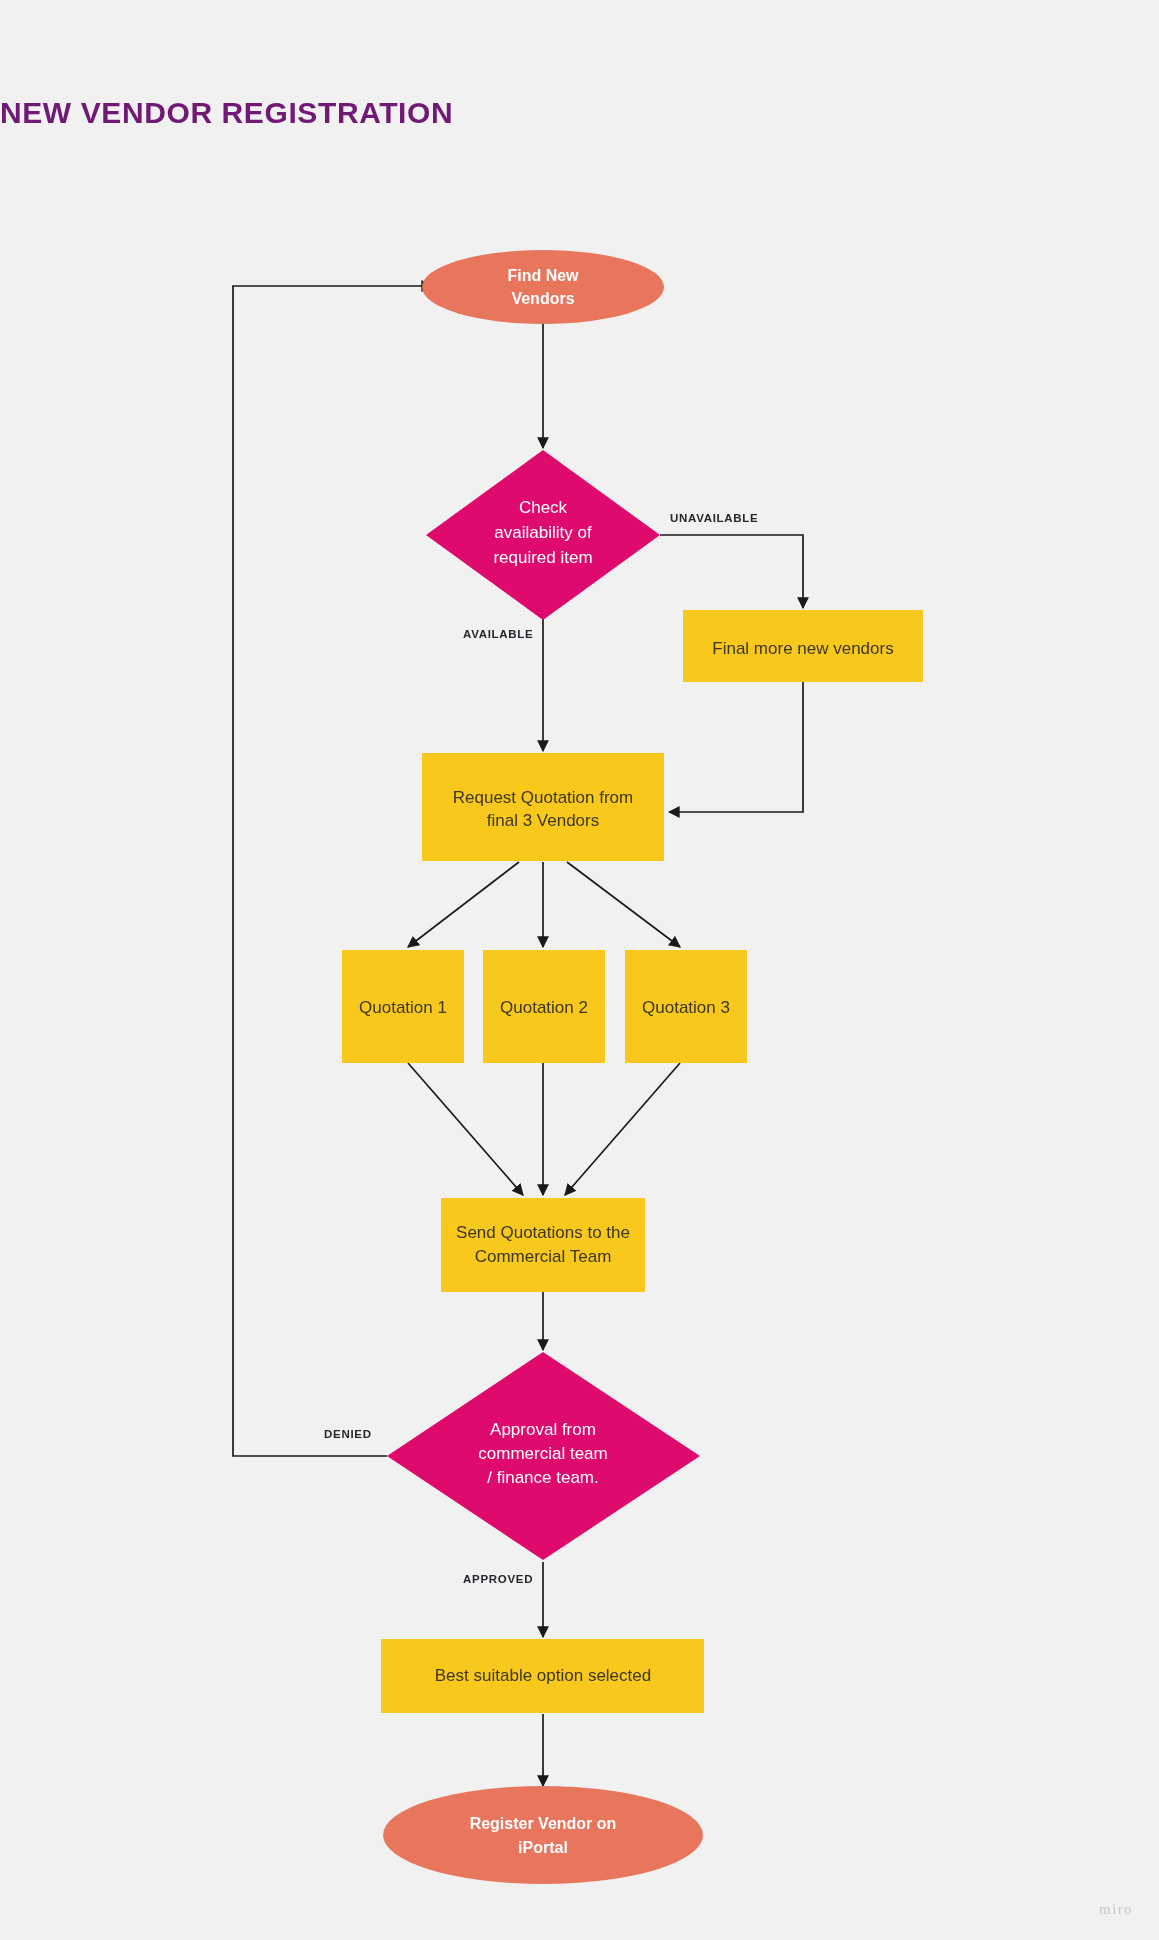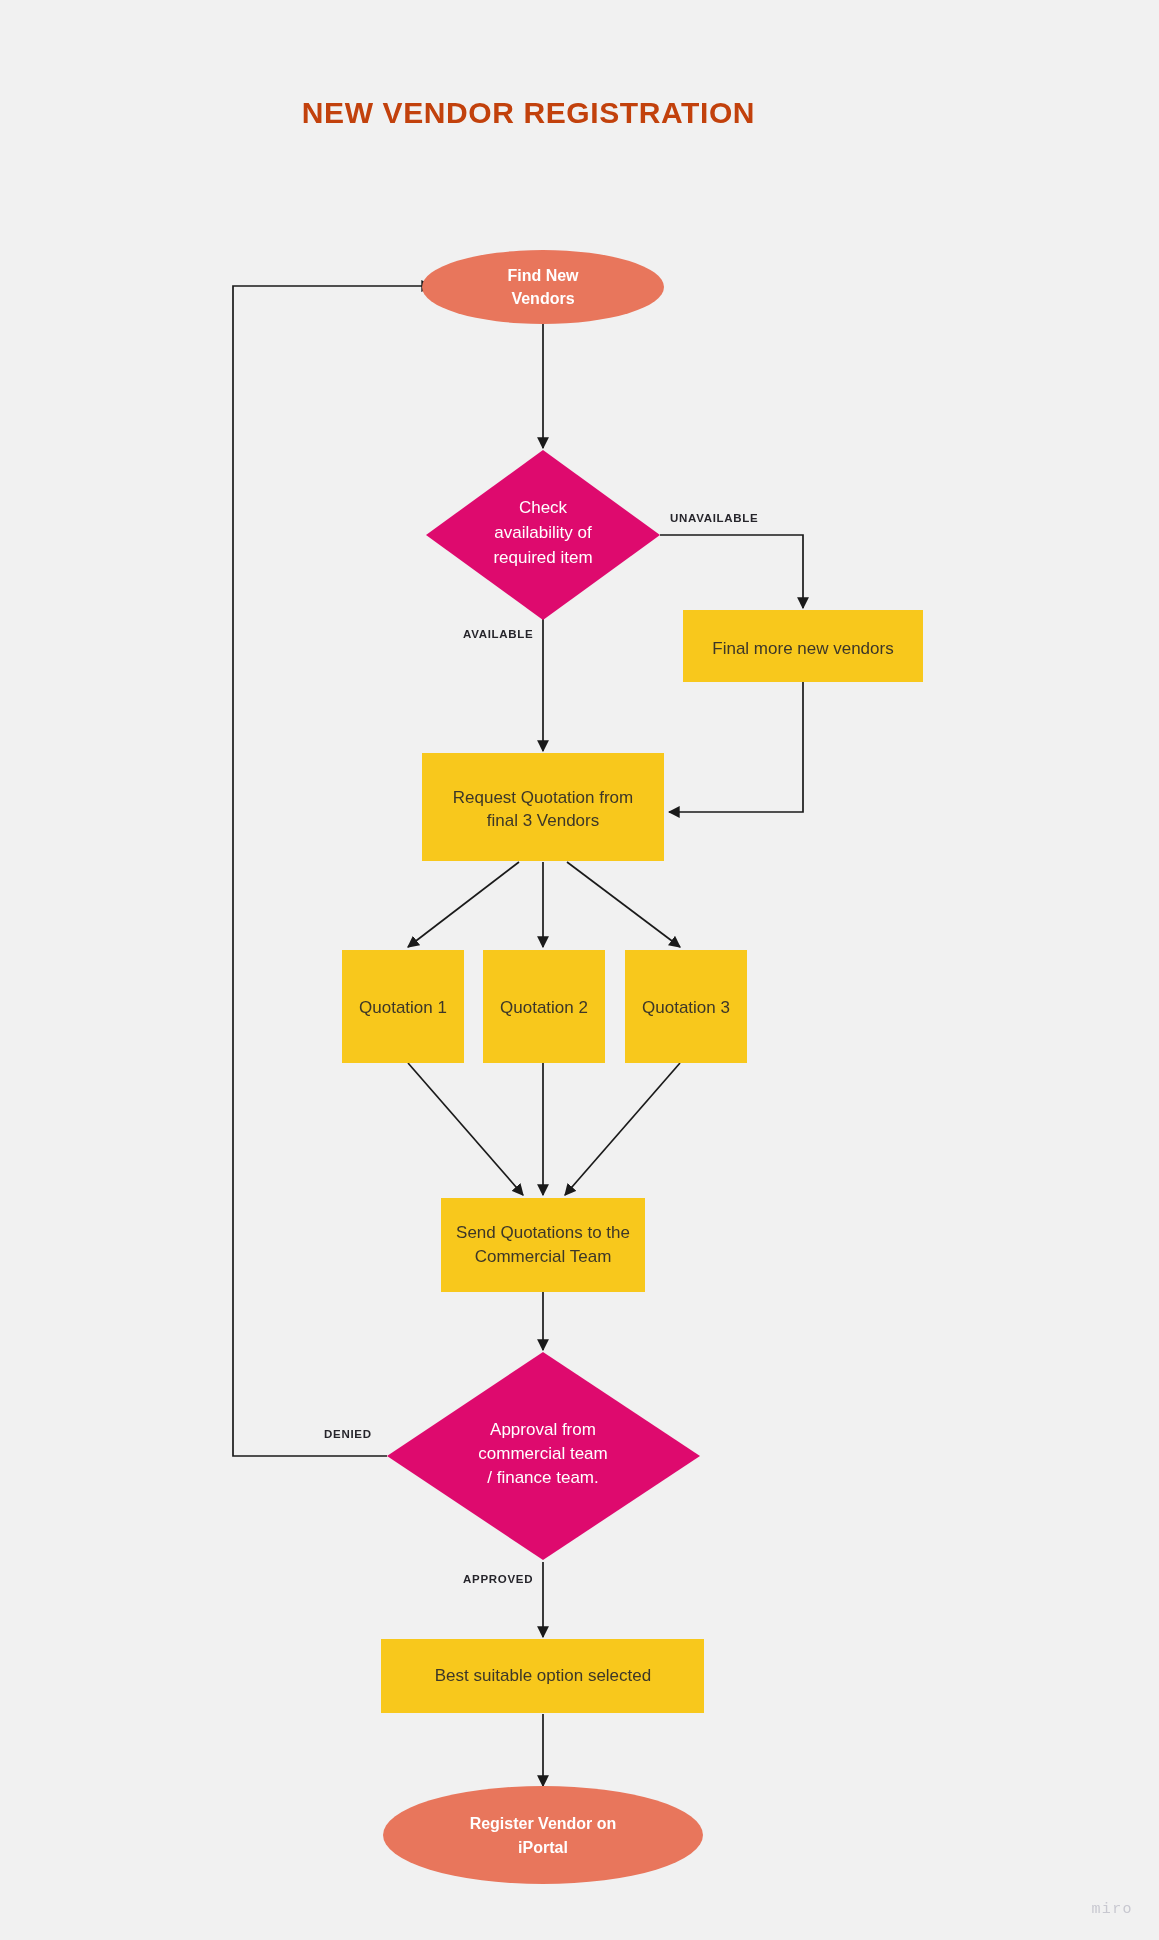--- a/index.html
+++ b/index.html
@@ -17,25 +17,25 @@
   #board {
     position: absolute;
     inset: 0;
     background: #f1f1f1;
   }
   .page-title {
     position: absolute;
     top: 96px;
     left: 0;
     width: 1057px;
-    text-align: center;
+    text-align: left;
     font-size: 30px;
     font-weight: bold;
     letter-spacing: 0.6px;
-    color: #c2410c;
+    color: #701a75;
     font-family: "Liberation Sans", sans-serif;
   }
   svg#flow {
     position: absolute;
     top: 0;
     left: 0;
     width: 1159px;
     height: 1940px;
     display: block;
   }
@@ -69,21 +69,21 @@
     stroke-width: 1.7;
     fill: none;
   }
   .watermark {
     position: absolute;
     right: 26px;
     bottom: 22px;
     font-size: 15px;
     letter-spacing: 1.4px;
     color: #c8c8d0;
-    font-family: Liberation Mono, monospace;
+    font-family: Liberation Serif, serif;
   }
 </style>
 </head>
 <body>
 
 <div id="board">
 
   <div class="page-title">NEW VENDOR REGISTRATION</div>
 
   <svg id="flow" viewBox="0 0 1159 1940">

